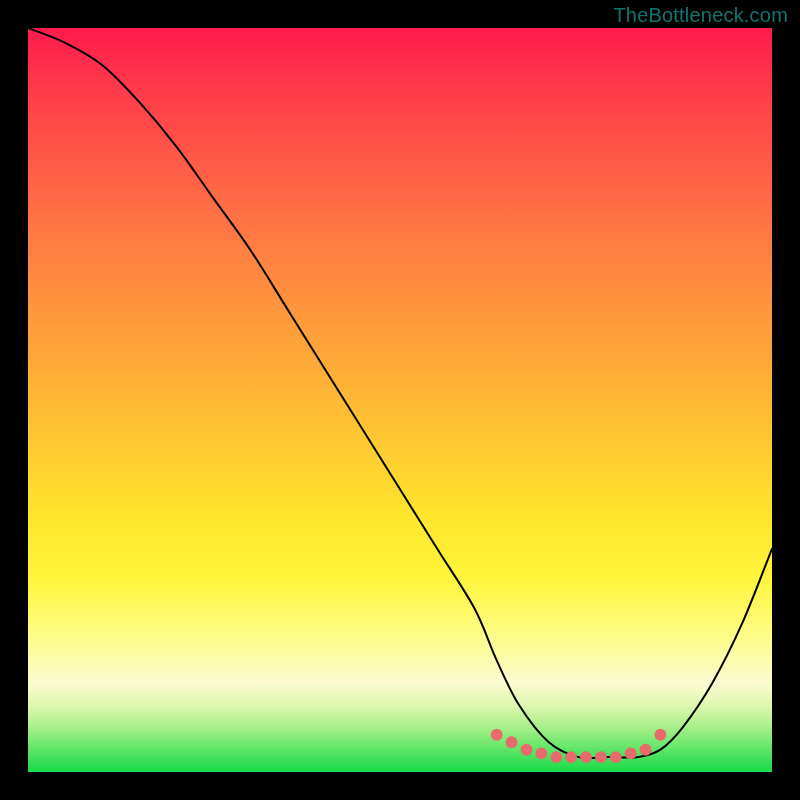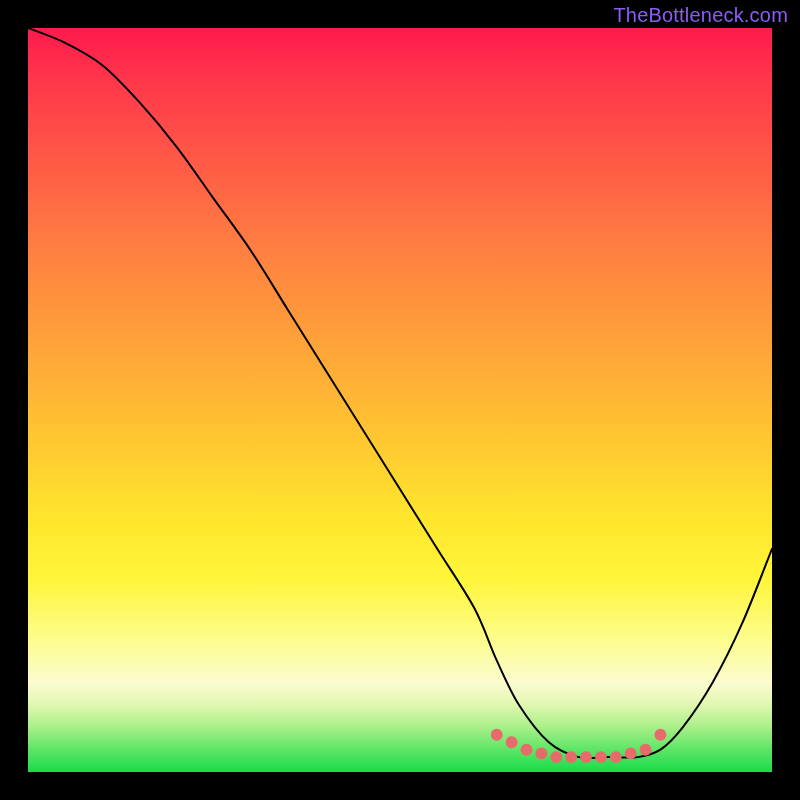--- a/index.html
+++ b/index.html
@@ -42,21 +42,21 @@
       #e0f7b0 91%,
       #a8ef88 94%,
       #5de566 97%,
       #18db4a 100%
     );
   }
   .watermark {
     position: absolute;
     top: 4px;
     right: 12px;
-    color: #8b5cf6;
+    color: #0f766e;
     font-size: 20px;
     font-weight: 500;
     letter-spacing: 0.2px;
     user-select: none;
   }
   svg {
     position: absolute;
     left: 0;
     top: 0;
   }

